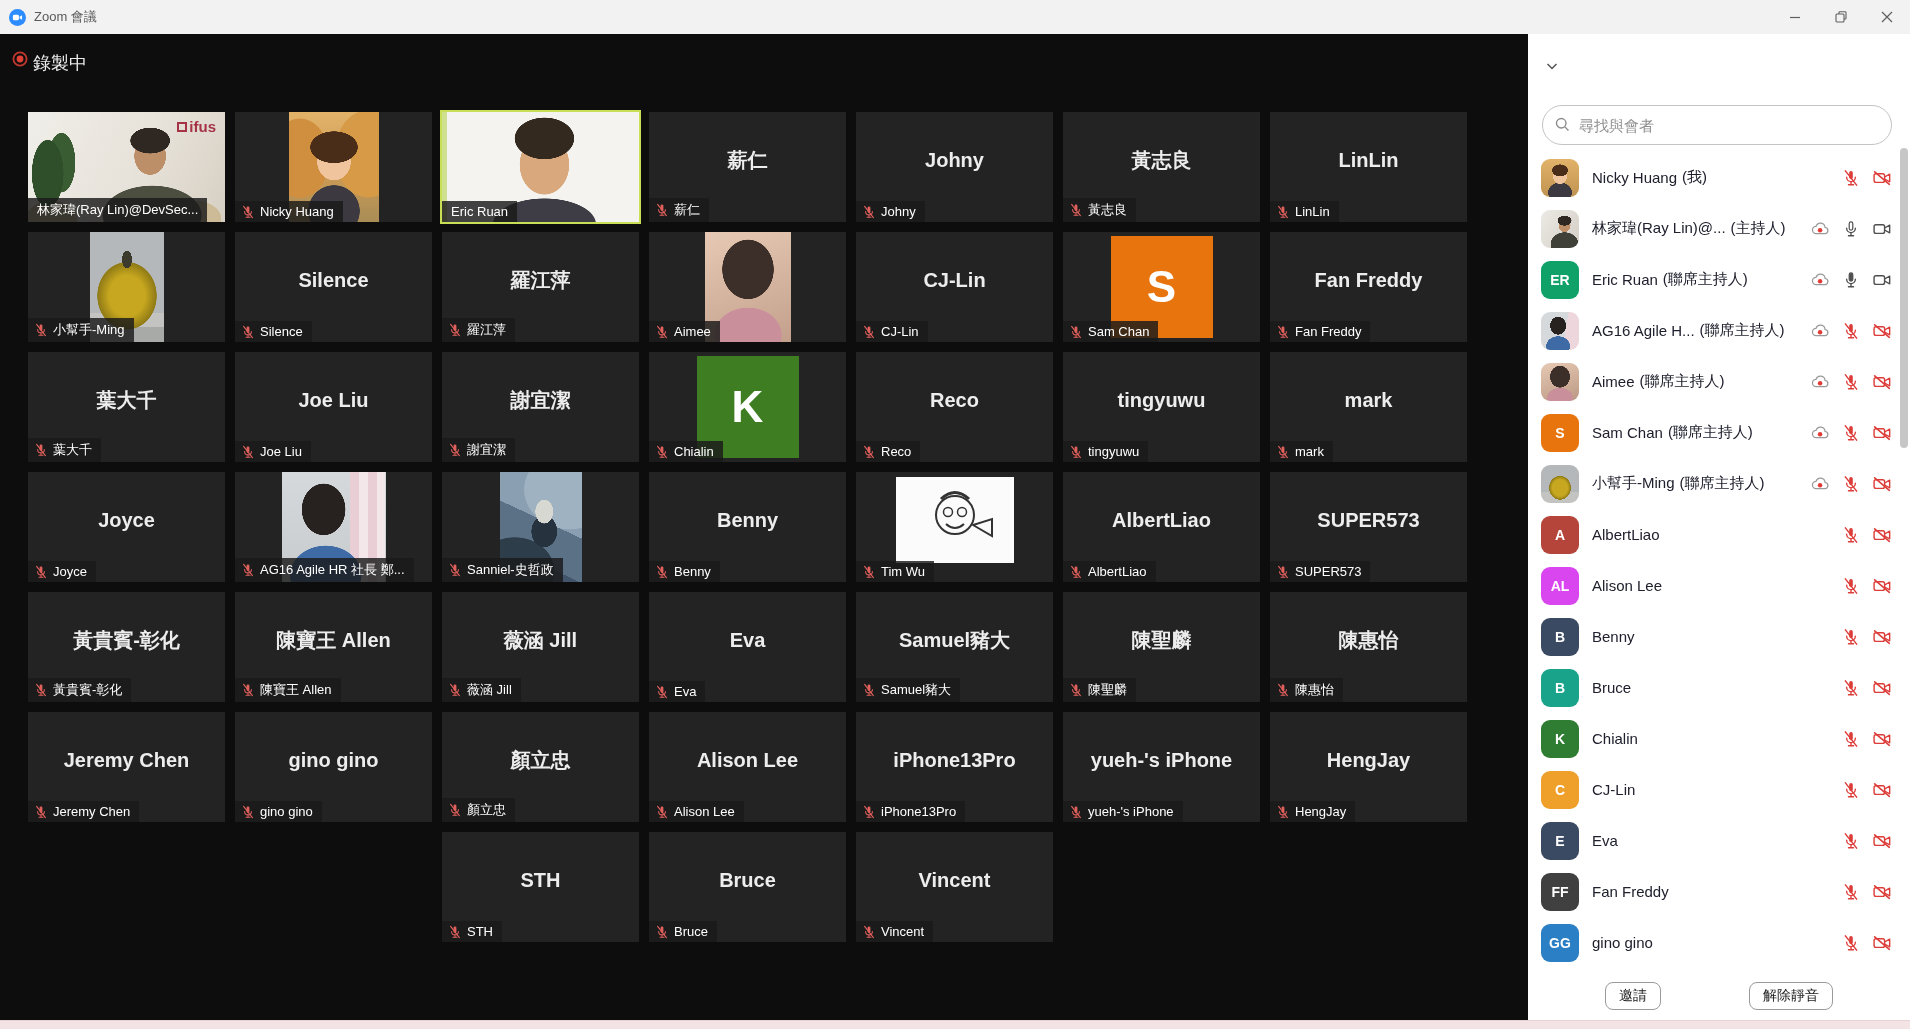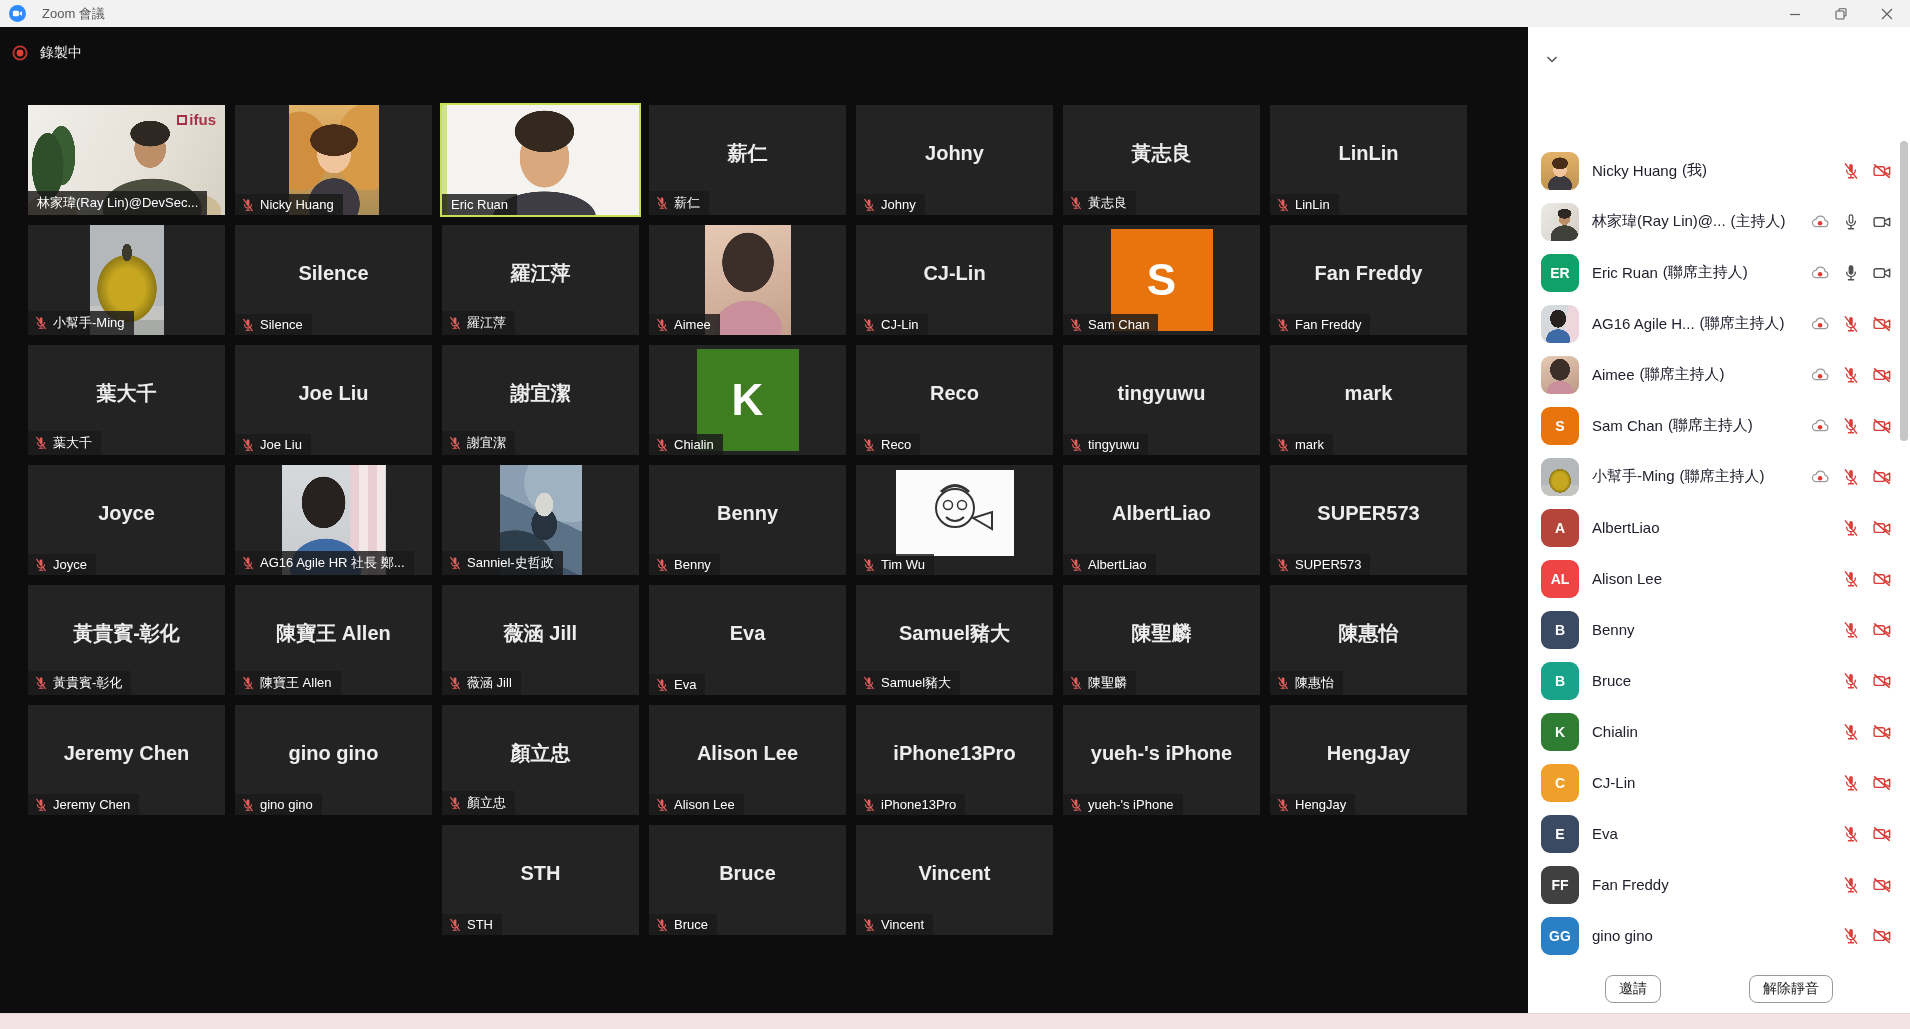--- a/index.html
+++ b/index.html
@@ -1,37 +1,37 @@
 <!DOCTYPE html>
 <html><head>
 <meta charset="utf-8">
 <style>
   * { margin:0; padding:0; box-sizing:border-box; }
   html,body { width:1910px; height:1029px; overflow:hidden;
     font-family:"Liberation Sans","DejaVu Sans",sans-serif; background:#0d0d0d; }
 
   
-  .titlebar{ height:27px; background:#f2f2f2; display:flex; align-items:center;
-    padding-left:9px; gap:16px; }
+  .titlebar{ height:34px; background:#f2f2f2; display:flex; align-items:center;
+    padding-left:9px; gap:8px; }
   .zoom-logo{ width:17px; height:17px; border-radius:50%; background:#2d8cff;
     display:flex; align-items:center; justify-content:center; }
   .zoom-logo svg{ display:block; }
   .win-title{ font-size:13px; color:#5a5a5a; }
   .win-controls{ margin-left:auto; display:flex; height:27px; }
   .win-btn{ width:46px; height:27px; display:flex; align-items:center; justify-content:center;
     background:transparent; border:none; cursor:default; }
 
   
   .content{ display:flex; height:986px; }
   .main{ position:relative; width:1528px; height:986px; background:#0d0d0d; overflow:hidden; }
   .bottom-strip{ height:16px; background:#f4e3e5; border-top:1px solid #e7d2d5; }
 
   
-  .rec{ position:absolute; left:12px; top:17px; display:flex; align-items:center; gap:12px;
-    color:#eaeaea; font-size:14px; }
+  .rec{ position:absolute; left:12px; top:17px; display:flex; gap:5px;
+    color:#eaeaea; font-size:18px; }
 
   
   .tile{ position:absolute; width:197px; height:110px; background:#232323; overflow:hidden; }
   .tile.active{ outline:3px solid #c9df55; outline-offset:-1px; }
   .center-name{ position:absolute; inset:0 0 14px 0; display:flex; align-items:center;
     justify-content:center; font-weight:bold; font-size:20px; color:#ededed; white-space:nowrap; }
   .tile-label{ position:absolute; left:0; bottom:0; display:flex; align-items:center; gap:5px;
     background:rgba(26,26,26,.82); padding:3px 9px 3px 6px; font-size:13px; color:#fff;
     max-width:100%; white-space:nowrap; overflow:hidden; }
   .tile-label.noicon{ padding-left:9px; }
@@ -764,20 +764,29 @@
         </div>
       </div>
   </div>
 
   <div class="sidebar">
     <button class="sb-collapse">
       <svg width="16" height="16" viewBox="0 0 16 16">
           <polyline points="3.5,6 8,10.5 12.5,6" fill="none" stroke="#555" stroke-width="1.5"></polyline>
         </svg>
     </button>
+    <div class="sb-search">
+      <span class="mag">
+        <svg width="17" height="17" viewBox="0 0 20 20">
+            <circle cx="8.5" cy="8.5" r="5.6" fill="none" stroke="#8a8a8a" stroke-width="1.6"></circle>
+            <line x1="12.8" y1="12.8" x2="17" y2="17" stroke="#8a8a8a" stroke-width="1.6"></line>
+          </svg>
+      </span>
+      <input type="text" placeholder="尋找與會者" style="">
+    </div>
     <div class="sb-list" id="plist">
         <div class="p-row">
           <div class="av av-ph-nicky"></div>
           <span class="p-name">Nicky Huang</span>
           <span class="p-role">(我)</span>
           <span class="p-icons">
             <svg width="18" height="18" viewBox="0 0 24 24">
               <rect x="9.6" y="2.5" width="4.8" height="11" rx="2.4" fill="#dd3d39"></rect>
               <path d="M6.2 11a5.8 5.8 0 0 0 11.6 0" fill="none" stroke="#dd3d39" stroke-width="1.8" stroke-linecap="round"></path>
               <line x1="12" y1="17" x2="12" y2="20.5" stroke="#dd3d39" stroke-width="1.8" stroke-linecap="round"></line>
@@ -937,21 +946,21 @@
               <line x1="4.5" y1="2.5" x2="19.5" y2="21.5" stroke="#dd3d39" stroke-width="2" stroke-linecap="round"></line>
             </svg>
             <svg width="20" height="20" viewBox="0 0 24 24">
               <rect x="2.5" y="6.8" width="12.6" height="10.4" rx="2.2" fill="none" stroke="#dd3d39" stroke-width="1.7"></rect>
               <path d="M15.1 10.8 L21.2 7.4 V16.6 L15.1 13.2" fill="none" stroke="#dd3d39" stroke-width="1.7" stroke-linejoin="round"></path>
               <line x1="3.2" y1="4.6" x2="20.8" y2="19.6" stroke="#dd3d39" stroke-width="1.9" stroke-linecap="round"></line>
             </svg>
           </span>
         </div>
         <div class="p-row">
-          <div class="av" style="background:#ef4444">AL</div>
+          <div class="av" style="background:#d946ef">AL</div>
           <span class="p-name">Alison Lee</span>
           <span class="p-icons">
             <svg width="18" height="18" viewBox="0 0 24 24">
               <rect x="9.6" y="2.5" width="4.8" height="11" rx="2.4" fill="#dd3d39"></rect>
               <path d="M6.2 11a5.8 5.8 0 0 0 11.6 0" fill="none" stroke="#dd3d39" stroke-width="1.8" stroke-linecap="round"></path>
               <line x1="12" y1="17" x2="12" y2="20.5" stroke="#dd3d39" stroke-width="1.8" stroke-linecap="round"></line>
               <line x1="8.6" y1="21" x2="15.4" y2="21" stroke="#dd3d39" stroke-width="1.8" stroke-linecap="round"></line>
               <line x1="4.5" y1="2.5" x2="19.5" y2="21.5" stroke="#dd3d39" stroke-width="2" stroke-linecap="round"></line>
             </svg>
             <svg width="20" height="20" viewBox="0 0 24 24">

